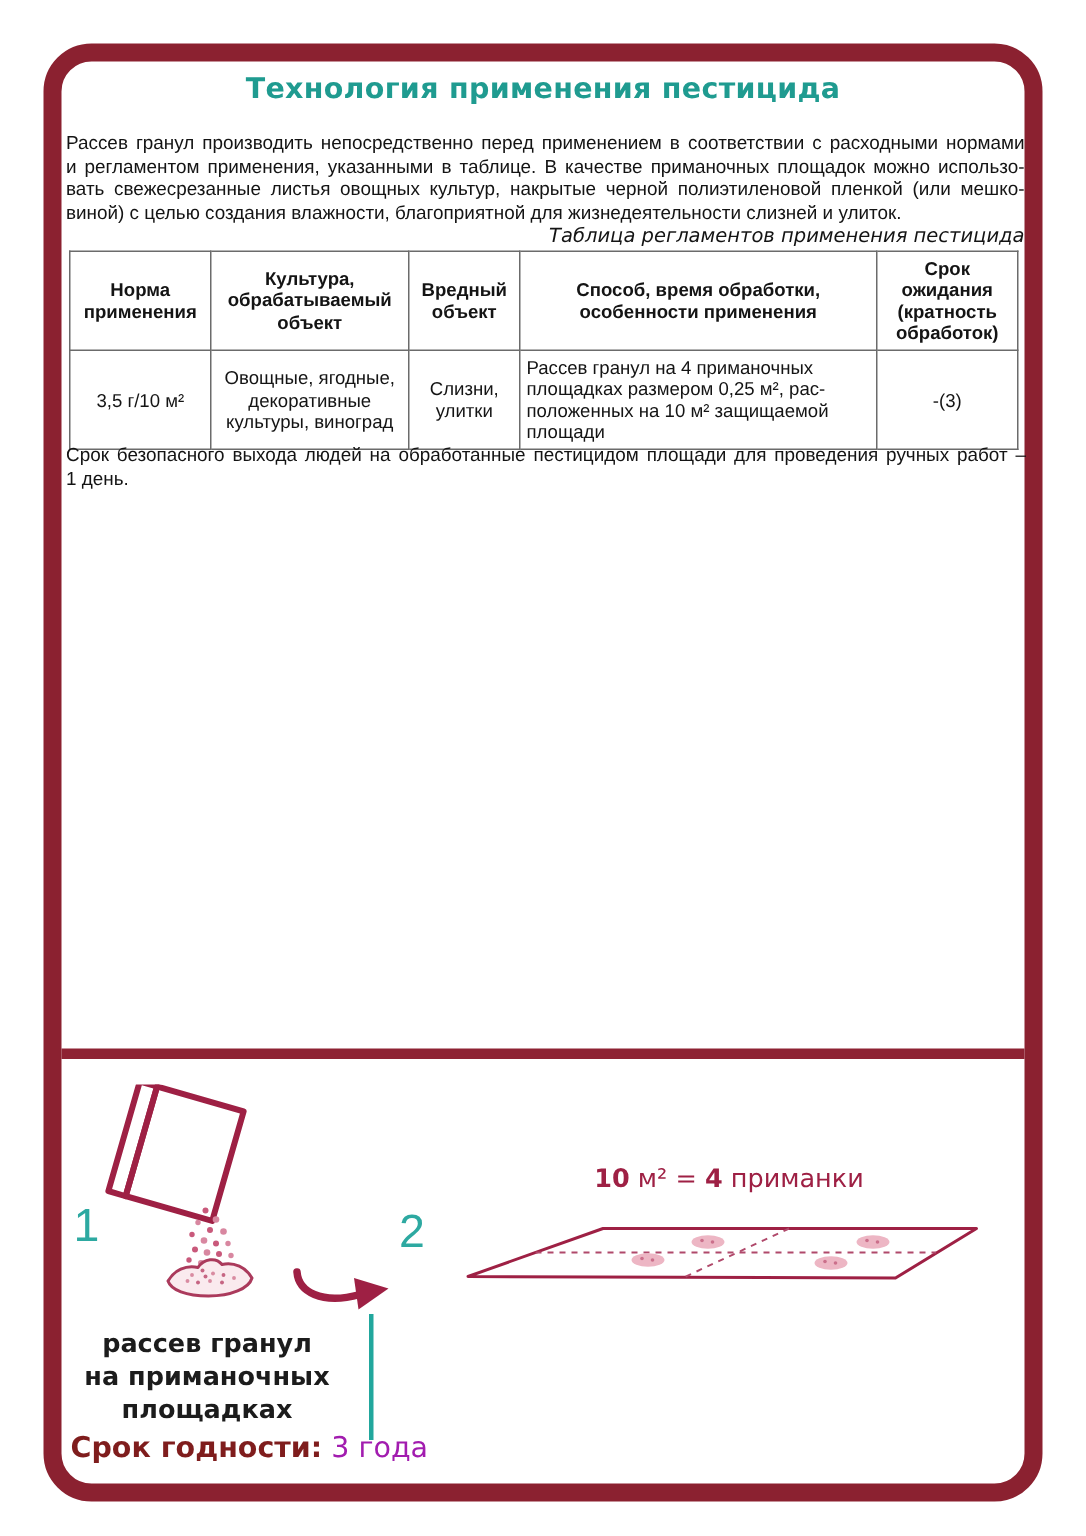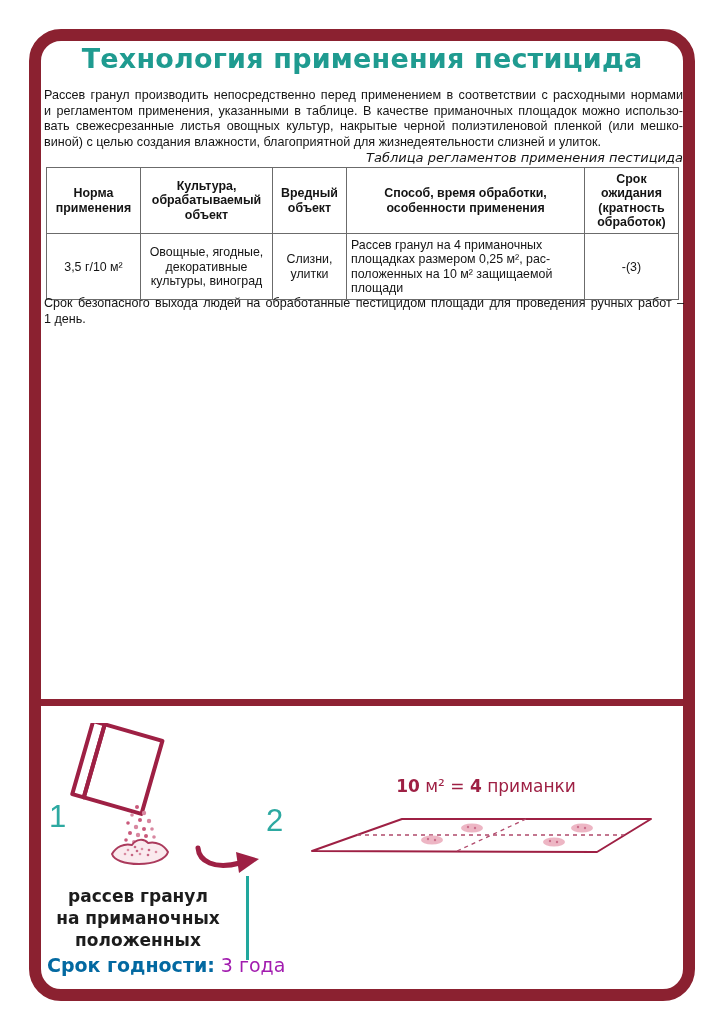--- a/index.html
+++ b/index.html
@@ -2,21 +2,21 @@
 <html><head>
 <meta charset="utf-8">
 <style>
   * { box-sizing: border-box; }
   body { margin:0; background:#ffffff; }
   .page { position:relative; width:724px; height:1024px; background:#fff; overflow:hidden;
           font-family:"Liberation Sans", sans-serif; color:#141414; }
   .frame { position:absolute; left:29px; top:29px; right:29px; bottom:23px;
            border:12px solid #8b2130; border-radius:32px; }
   .title { position:absolute; left:0; right:0; top:42px; margin:0; text-align:center;
-           font-family:"DejaVu Sans", sans-serif; font-weight:bold; font-size:27px; line-height:34px;
+           font-family:"DejaVu Sans", sans-serif; font-weight:bold; font-size:19px; line-height:34px;
            color:#1f9b90; letter-spacing:.2px; }
   .intro { position:absolute; left:44px; width:639px; top:88px; font-size:12.6px; line-height:15.7px; }
   .jline { text-align:justify; text-align-last:justify; }
   .jlast { text-align:left; text-align-last:left; }
   .tbl-caption { position:absolute; left:44px; width:639px; top:150px; text-align:right;
                  font-family:"DejaVu Sans", sans-serif; font-style:italic; font-size:13px; }
   table.reg { position:absolute; left:46px; top:167px; width:632px; border-collapse:collapse;
               table-layout:fixed; font-size:12.4px; }
   .reg th, .reg td { border:1px solid #6b6b6b; white-space:pre-line; padding:4px 4px;
                      text-align:center; vertical-align:middle; line-height:14.3px; }
@@ -37,21 +37,21 @@
   .illo-plane { left:306px; top:812px; }
   .formula { position:absolute; left:336px; width:300px; top:776px; text-align:center;
              font-family:"DejaVu Sans", sans-serif; font-size:17px; color:#9e2044; }
   .formula b { font-weight:bold; }
   .caption { position:absolute; white-space:pre-line; text-align:center; color:#1c1c1c;
              font-family:"DejaVu Sans", sans-serif; font-weight:bold; font-size:17px; line-height:22px; }
   .cap1 { left:32px; width:212px; top:885px; }
   .cap2 { left:330px; width:304px; top:883px; }
   .vline { position:absolute; left:246px; top:876px; width:3px; height:84px; background:#21a79d; }
   .shelf { position:absolute; left:47px; top:954px; font-family:"DejaVu Sans", sans-serif; font-size:19px; }
-  .shelf-label { font-weight:bold; color:#0369a1;text-align:right; }
+  .shelf-label { font-weight:bold; color:#7f1d1d;text-align:right; }
   .shelf-value { color:#a21caf; }
 </style>
 </head>
 <body>
 
 <div class="page">
 
   <div class="frame"></div>
 
   <h1 class="title">Технология применения пестицида</h1>
@@ -186,19 +186,19 @@
     </g>
     <g>
       <ellipse cx="276" cy="16" rx="11" ry="4.5" fill="#edb6c4"></ellipse>
       <circle cx="272" cy="15" r="1.2" fill="#cb6f8b"></circle>
         <circle cx="279" cy="16" r="1.2" fill="#cb6f8b"></circle>
     </g>
   </svg>
 
   <div class="caption cap1">рассев гранул
 на приманочных
-положенных</div>
+площадках</div>
 
   <div class="vline"></div>
 
   <div class="shelf"><span class="shelf-label">Срок годности:</span><span class="shelf-value"> 3 года</span></div>
 
 </div>
 
 </body></html>

